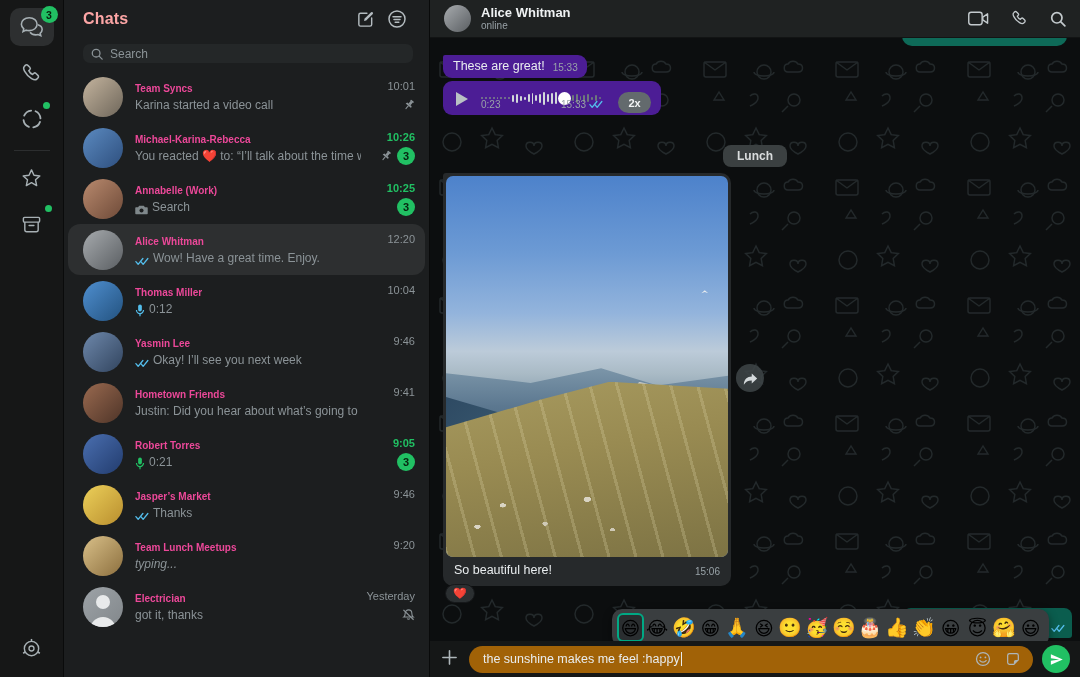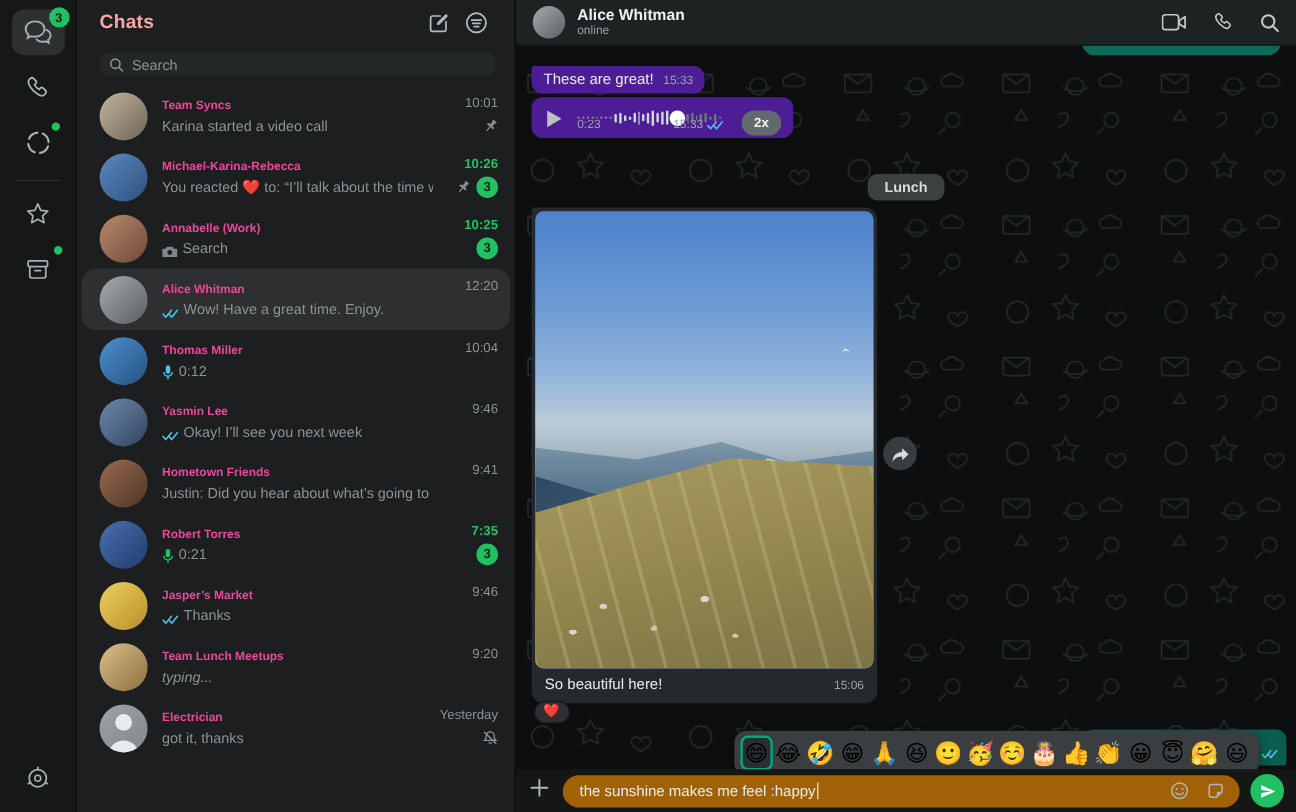--- a/index.html
+++ b/index.html
@@ -402,21 +402,21 @@
                 <svg width="10" height="13" viewBox="0 0 10 14">
                   <rect x="3" y="0.5" width="4" height="7.5" rx="2" fill="currentColor"></rect>
                   <path d="M1.2 6.5a3.8 3.8 0 007.6 0" fill="none" stroke="currentColor" stroke-width="1.3"></path>
                   <line x1="5" y1="10.8" x2="5" y2="13.2" stroke="currentColor" stroke-width="1.3"></line>
                 </svg>
               </span>
               <span>0:21</span>
             </div>
     </span>
     <span class="ci-meta">
-      <span class="ci-time green">7:35</span>
+      <span class="ci-time green">9:05</span>
       <span class="meta2">
               <span class="unread">3</span>
             </span>
     </span>
   </div>
         <div class="chat-item">
     <span class="avatar" style="background: linear-gradient(135deg, rgb(236, 208, 90), rgb(185, 142, 46));"></span>
     <span class="ci-text">
       <div class="ci-name">Jasper’s Market</div>
       <div class="ci-preview">

